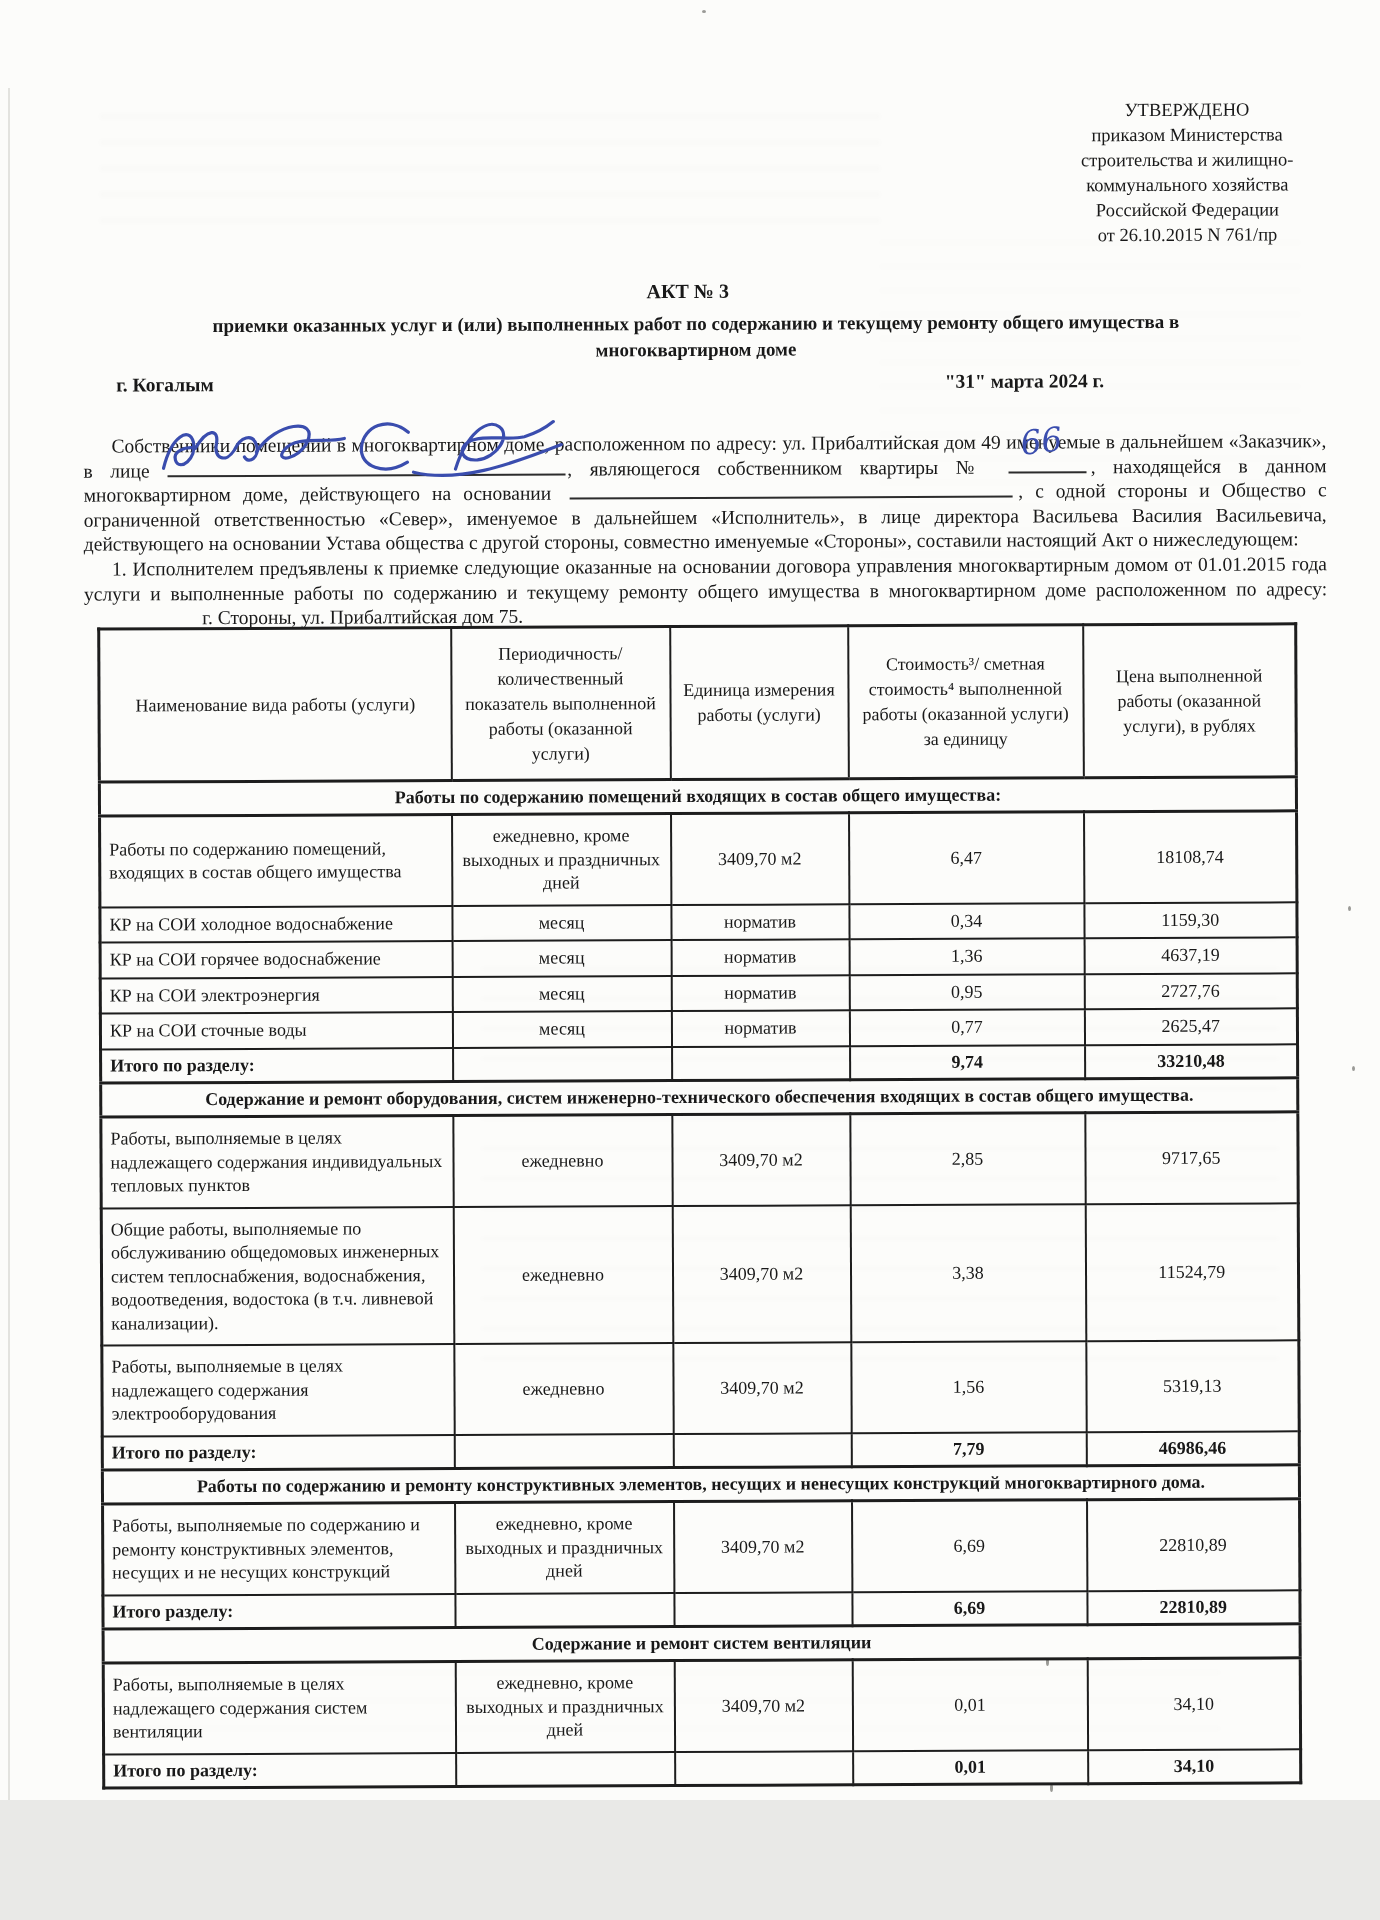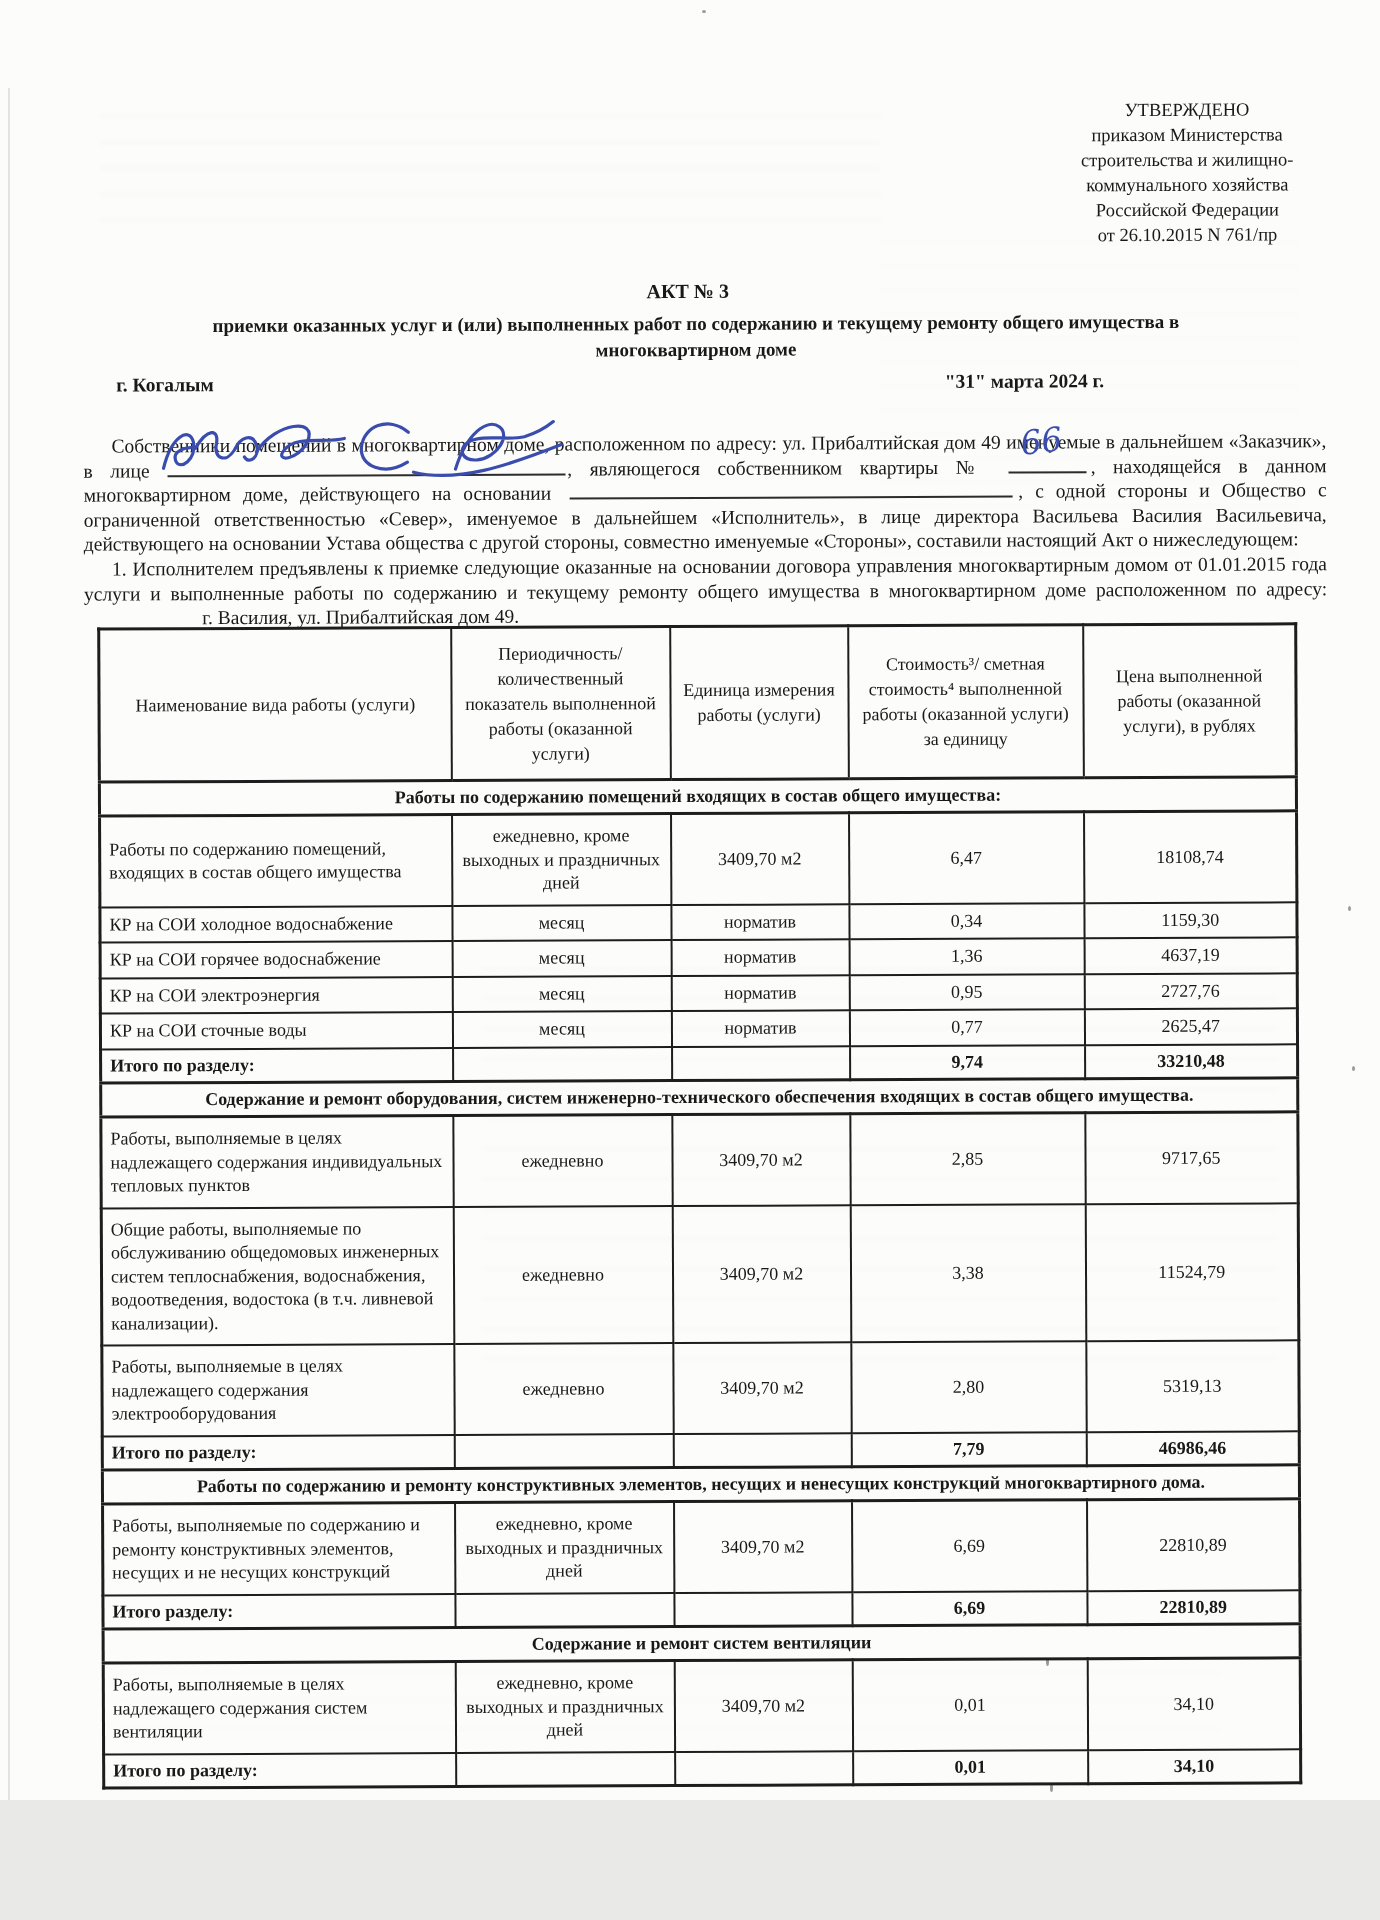--- a/index.html
+++ b/index.html
@@ -102,22 +102,22 @@
         <span class="blank sig"><svg class="sig-svg" viewBox="0 0 440 88" fill="none" stroke="#3a4dae" stroke-width="3.2" stroke-linecap="round">
           <path d="M8,62 C16,30 34,20 38,36 C42,52 24,66 20,54 C17,45 30,40 40,42"></path>
           <path d="M40,42 C52,22 64,22 61,38 C58,52 70,58 79,44 C85,31 97,27 101,39 C105,51 93,59 89,51"></path>
           <path d="M101,46 C121,16 163,12 152,36 C143,55 118,57 129,44 C141,29 170,38 189,33"></path>
           <path d="M253,27 C233,10 208,21 206,42 C204,61 229,71 252,57"></path>
           <path d="M300,64 C311,29 332,13 344,22 C356,31 341,53 322,55 C306,56 302,44 313,37 C327,29 353,36 369,32 C383,28 393,21 398,17"></path>
           <path d="M258,67 C302,78 352,61 406,40"></path>
         </svg></span><span>, являющегося собственником квартиры №</span> <span class="blank apt"><span class="hand-num">66</span></span><span>, находящейся в данном многоквартирном доме, действующего на основании</span>
         <span class="blank basis"></span><span>, с одной стороны и Общество с ограниченной ответственностью «Север», именуемое в дальнейшем «Исполнитель», в лице  директора Васильева Василия Васильевича, действующего на основании Устава общества с другой стороны, совместно именуемые «Стороны», составили настоящий Акт о нижеследующем:</span>
       </p>
-      <p class="para"><span class="indent"></span><span>1. Исполнителем предъявлены к приемке следующие оказанные на основании договора управления многоквартирным домом от 01.01.2015 года услуги и выполненные работы по содержанию и текущему ремонту общего имущества в многоквартирном доме расположенном по адресу:</span><span class="gap"></span><span>г. Василия,</span>
-        <span>ул. Прибалтийская дом 49.</span>
+      <p class="para"><span class="indent"></span><span>1. Исполнителем предъявлены к приемке следующие оказанные на основании договора управления многоквартирным домом от 01.01.2015 года услуги и выполненные работы по содержанию и текущему ремонту общего имущества в многоквартирном доме расположенном по адресу:</span><span class="gap"></span><span>г. Стороны,</span>
+        <span>ул. Прибалтийская дом 75.</span>
       </p>
     </div>
 
     <div class="table-wrap">
       <table class="works">
         <colgroup>
           <col style="width:352px">
             <col style="width:219px">
             <col style="width:178px">
             <col style="width:235px">
@@ -192,21 +192,21 @@
               <td class="cell-name">Общие работы, выполняемые по обслуживанию общедомовых инженерных систем теплоснабжения, водоснабжения, водоотведения, водостока (в т.ч. ливневой канализации).</td>
               <td class="cell-center">ежедневно</td>
               <td class="cell-center">3409,70 м2</td>
               <td class="cell-center">3,38</td>
               <td class="cell-center">11524,79</td>
             </tr>
             <tr>
               <td class="cell-name">Работы, выполняемые в целях надлежащего содержания электрооборудования</td>
               <td class="cell-center">ежедневно</td>
               <td class="cell-center">3409,70 м2</td>
-              <td class="cell-center">2,80</td>
+              <td class="cell-center">1,56</td>
               <td class="cell-center">5319,13</td>
             </tr>
             <tr class="total-row">
               <td class="cell-name">Итого по разделу:</td>
               <td class="cell-center"></td>
               <td class="cell-center"></td>
               <td class="cell-center">7,79</td>
               <td class="cell-center">46986,46</td>
             </tr>
             <tr>

